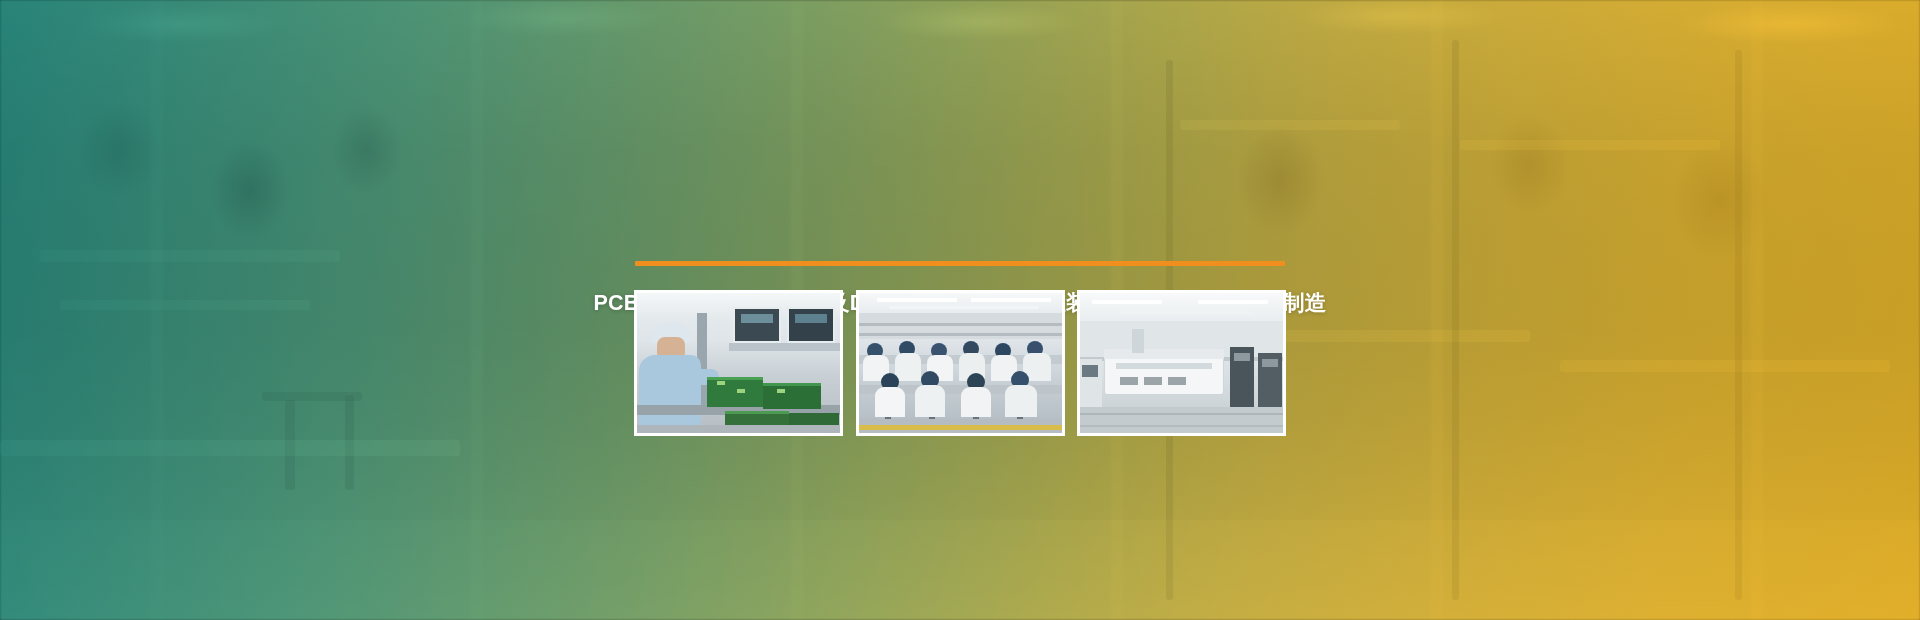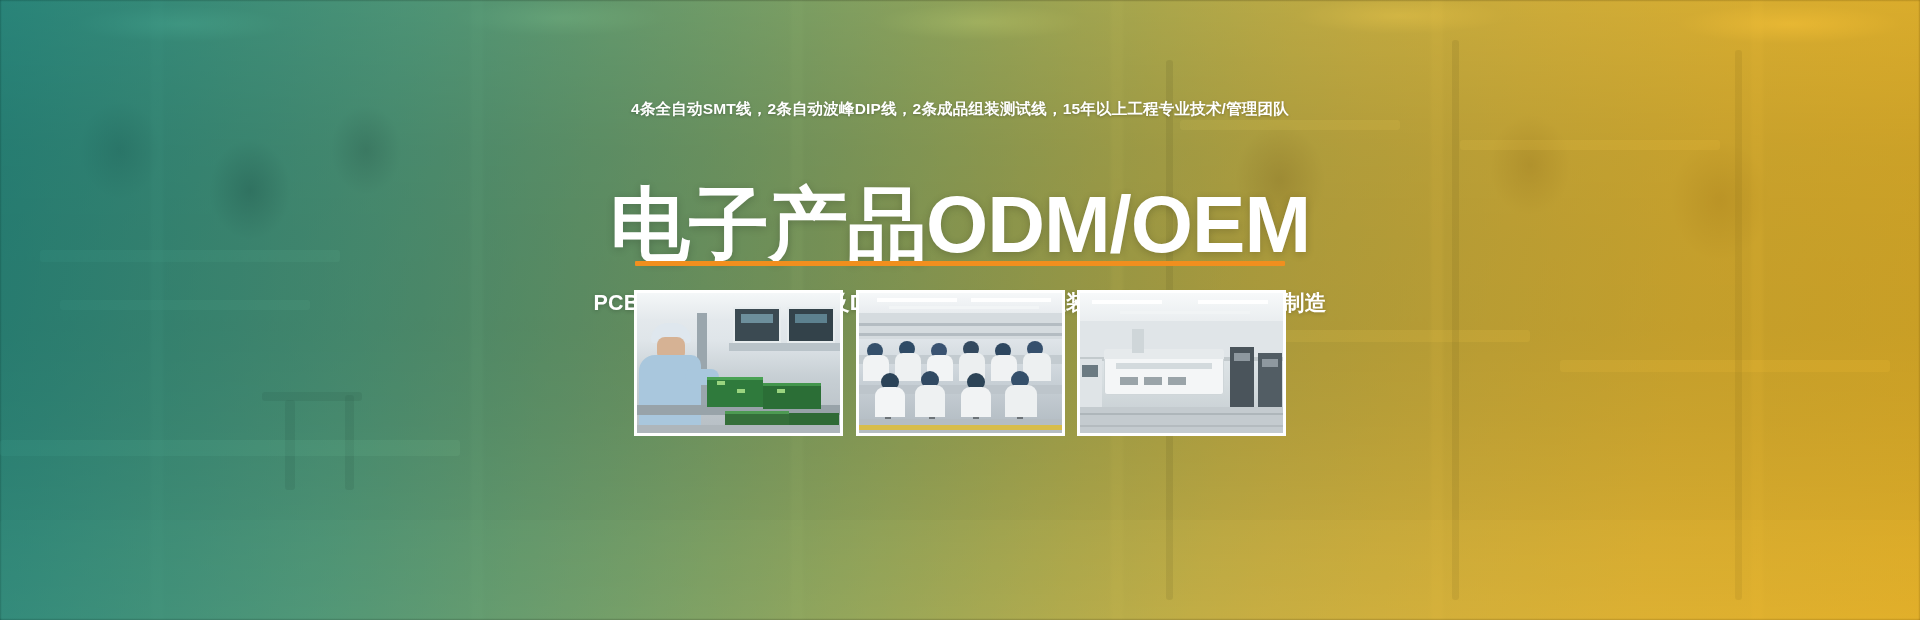--- a/index.html
+++ b/index.html
@@ -215,23 +215,21 @@
     <i class="dk" style="left:1452px;top:40px; width:7px; height:560px;"></i>
     <i class="dk" style="left:1735px;top:50px; width:7px; height:550px;"></i>
     <i style="left:0px;   top:520px; width:1920px;height:100px; background:rgba(255,255,255,.10);"></i>
   </div>
 
   <div class="overlay"></div>
   <div class="overlay2"></div>
 
   <div class="content">
 
-    <div class="eyebrow">4条全自动SMT线，2条自动波峰DIP线，2条成品组装测试线，15年以上工程专业技术/管理团队</div>
-
-    <h1 class="headline">电子产品ODM/OEM</h1>
+
 
     <div class="divider"></div>
 
     <div class="subline">PCBA-OEM、ODM贴装及DIP插件半成品/成品组装测试老化包装一条龙制造</div>
 
     <div class="photo-strip">
 
       <div class="photo p1">
         <div class="scene">
 

